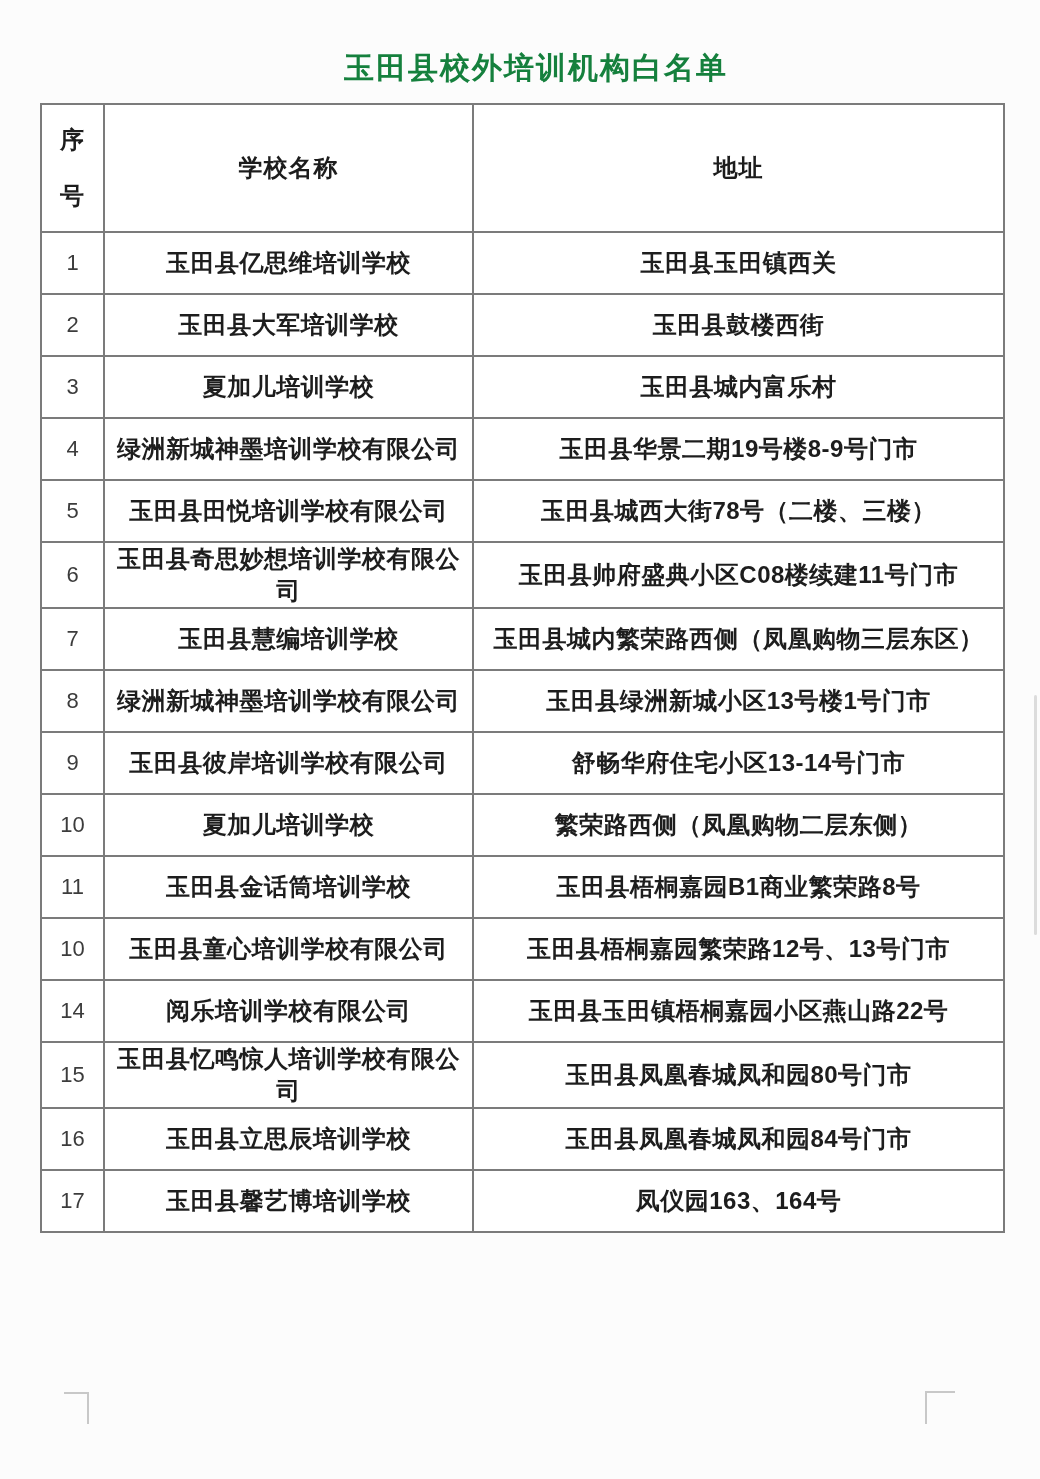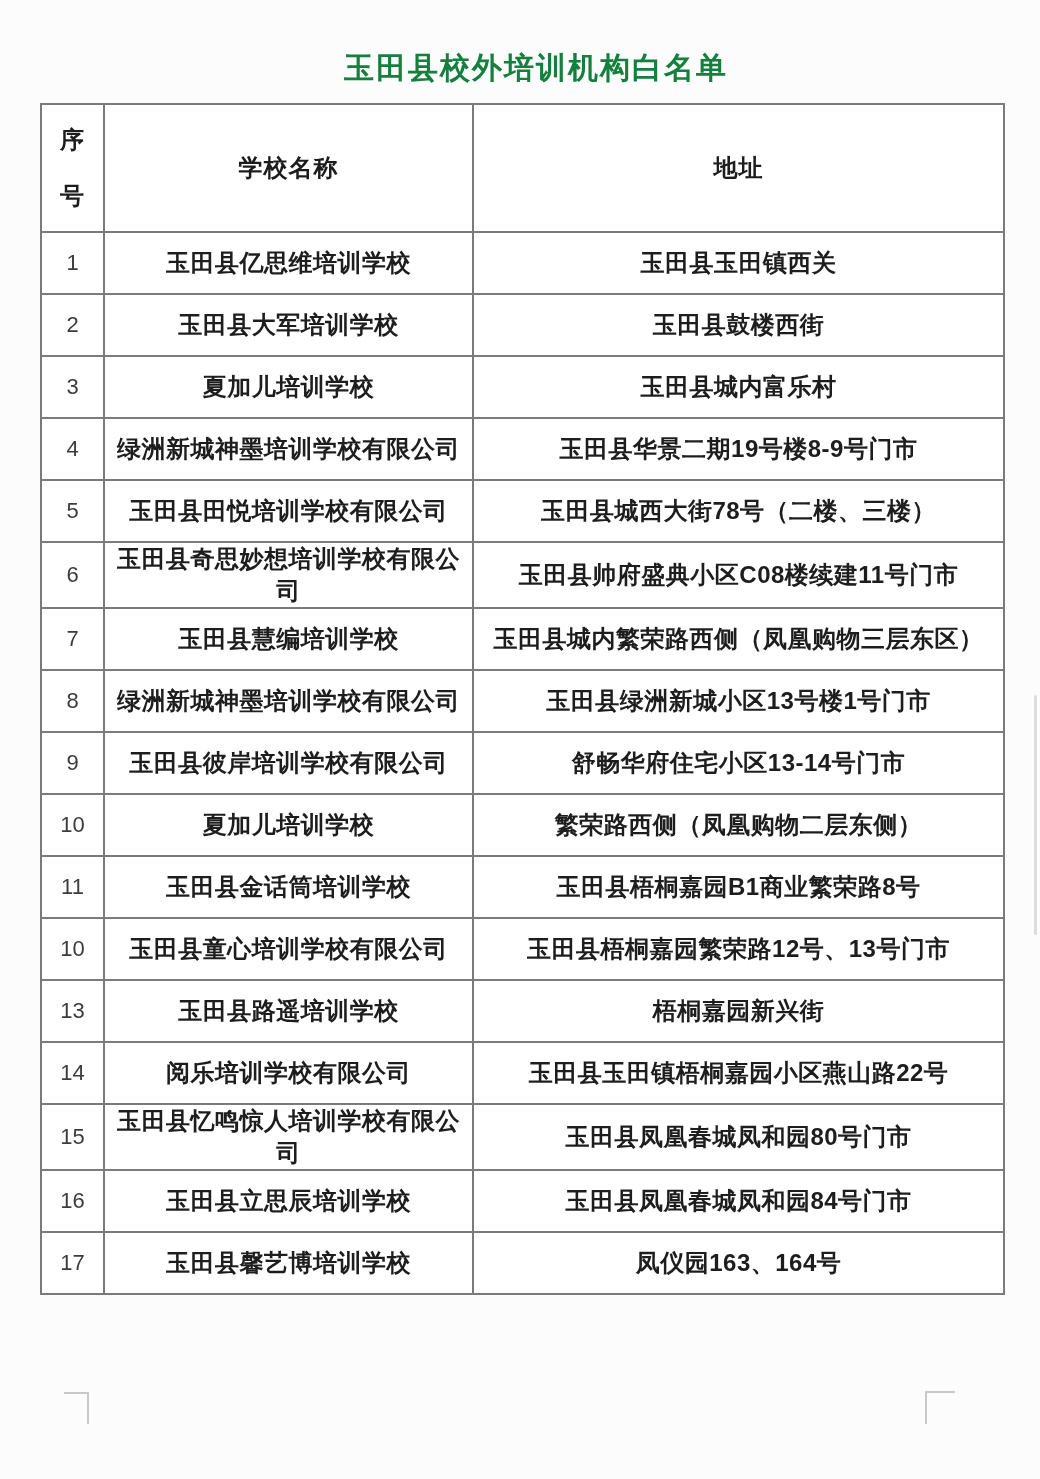--- a/index.html
+++ b/index.html
@@ -175,25 +175,20 @@
     <td class="cell-no">11</td>
     <td class="cell-name">玉田县金话筒培训学校</td>
     <td class="cell-addr">玉田县梧桐嘉园B1商业繁荣路8号</td>
   </tr>
       <tr>
     <td class="cell-no">10</td>
     <td class="cell-name">玉田县童心培训学校有限公司</td>
     <td class="cell-addr">玉田县梧桐嘉园繁荣路12号、13号门市</td>
   </tr>
       <tr>
-    <td class="cell-no">13</td>
-    <td class="cell-name">玉田县路遥培训学校</td>
-    <td class="cell-addr">梧桐嘉园新兴街</td>
-  </tr>
-      <tr>
     <td class="cell-no">14</td>
     <td class="cell-name">阅乐培训学校有限公司</td>
     <td class="cell-addr">玉田县玉田镇梧桐嘉园小区燕山路22号</td>
   </tr>
       <tr>
     <td class="cell-no">15</td>
     <td class="cell-name">玉田县忆鸣惊人培训学校有限公司</td>
     <td class="cell-addr">玉田县凤凰春城凤和园80号门市</td>
   </tr>
       <tr>

